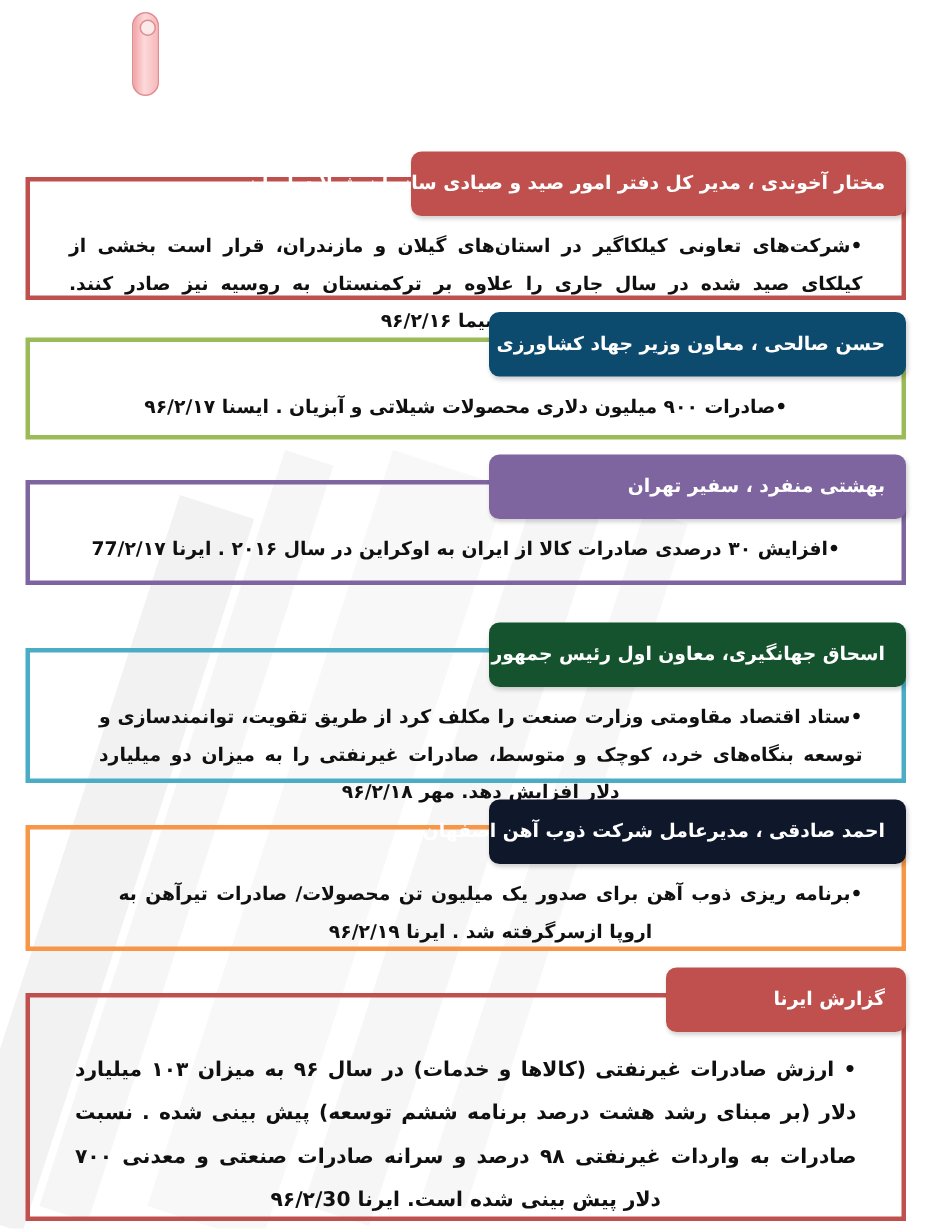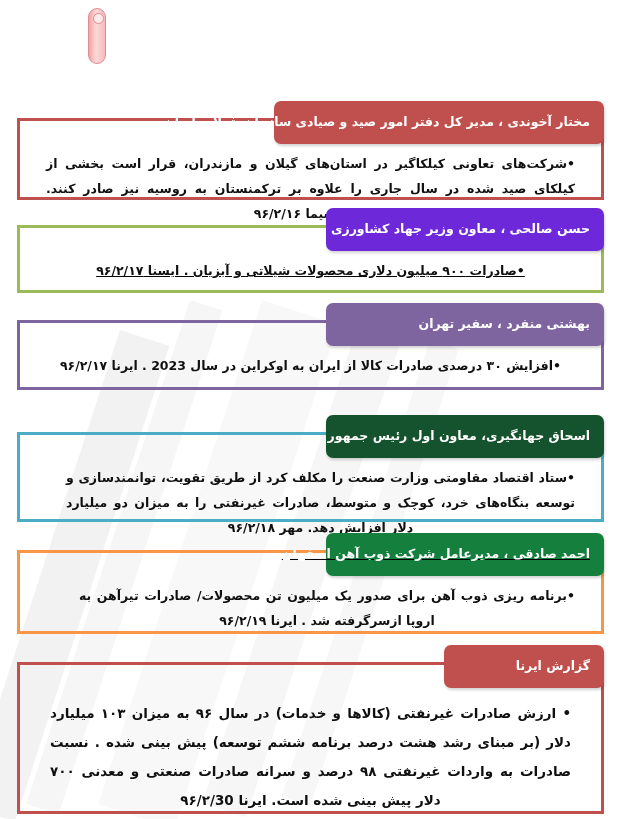--- a/index.html
+++ b/index.html
@@ -147,31 +147,31 @@
     color: #101010;
     font-weight: bold;
     margin: 0;
     text-align: justify;
   }
 
   
   .c-red    .frame { border-color: #c0504d; }
   .c-red    .badge { background: #c0504d; }
   .c-green  .frame { border-color: #9bbb59; }
-  .c-green  .badge { background: #6d28d9; }
+  .c-green  .badge { background: #0c4a6e; }
   .c-purple .frame { border-color: #7e65a0; }
   .c-purple .badge { background: #7e65a0; text-align: center; }
   .c-teal   .frame { border-color: #4bacc6; }
   .c-teal   .badge { background: #14532d; }
   .c-orange .frame { border-color: #f79646; }
-  .c-orange .badge { background: #15803d; text-decoration: underline; }
+  .c-orange .badge { background: #0f172a; }
 
   
   #sec-0 { top: 101px; }  #sec-0 .frame { height: 82px; }  #sec-0 .badge { width: 330px; }
-  #sec-1 { top: 208px; }  #sec-1 .frame { height: 68px; text-decoration: underline; }  #sec-1 .badge { width: 278px; }
+  #sec-1 { top: 208px; }  #sec-1 .frame { height: 68px; }  #sec-1 .badge { width: 278px; }
   #sec-2 { top: 303px; }  #sec-2 .frame { height: 70px; }  #sec-2 .badge { width: 278px; }
   #sec-3 { top: 415px; }  #sec-3 .frame { height: 90px; padding-left: 20px; }  #sec-3 .badge { width: 278px; }
   #sec-4 { top: 533px; }  #sec-4 .frame { height: 84px; padding-left: 33px; }  #sec-4 .badge { width: 278px; }
   #sec-5 { top: 645px; }  #sec-5 .frame { height: 152px; } #sec-5 .badge { width: 160px; }
 
   #sec-5 .para { font-size: 13.5px; line-height: 2.15; }
   #sec-5 .body { padding: 34px 30px 14px 30px; }
 </style>
 </head>
 <body>
@@ -208,21 +208,21 @@
       </div>
     </div>
     <div class="badge">
       <span class="badge-text">حسن صالحی ، معاون وزیر جهاد کشاورزی</span>
     </div>
   </div>
 
   <div class="section c-purple" id="sec-2">
     <div class="frame">
       <div class="body">
-        <p class="para">•افزایش ۳۰ درصدی صادرات کالا از ایران به اوکراین در سال 2023 . ایرنا ۹۶/۲/۱۷</p>
+        <p class="para">•افزایش ۳۰ درصدی صادرات کالا از ایران به اوکراین در سال ۲۰۱۶ . ایرنا 77/۲/۱۷</p>
       </div>
     </div>
     <div class="badge">
       <span class="badge-text">بهشتی منفرد ، سفیر تهران</span>
     </div>
   </div>
 
   <div class="section c-teal" id="sec-3">
     <div class="frame">
       <div class="body">

